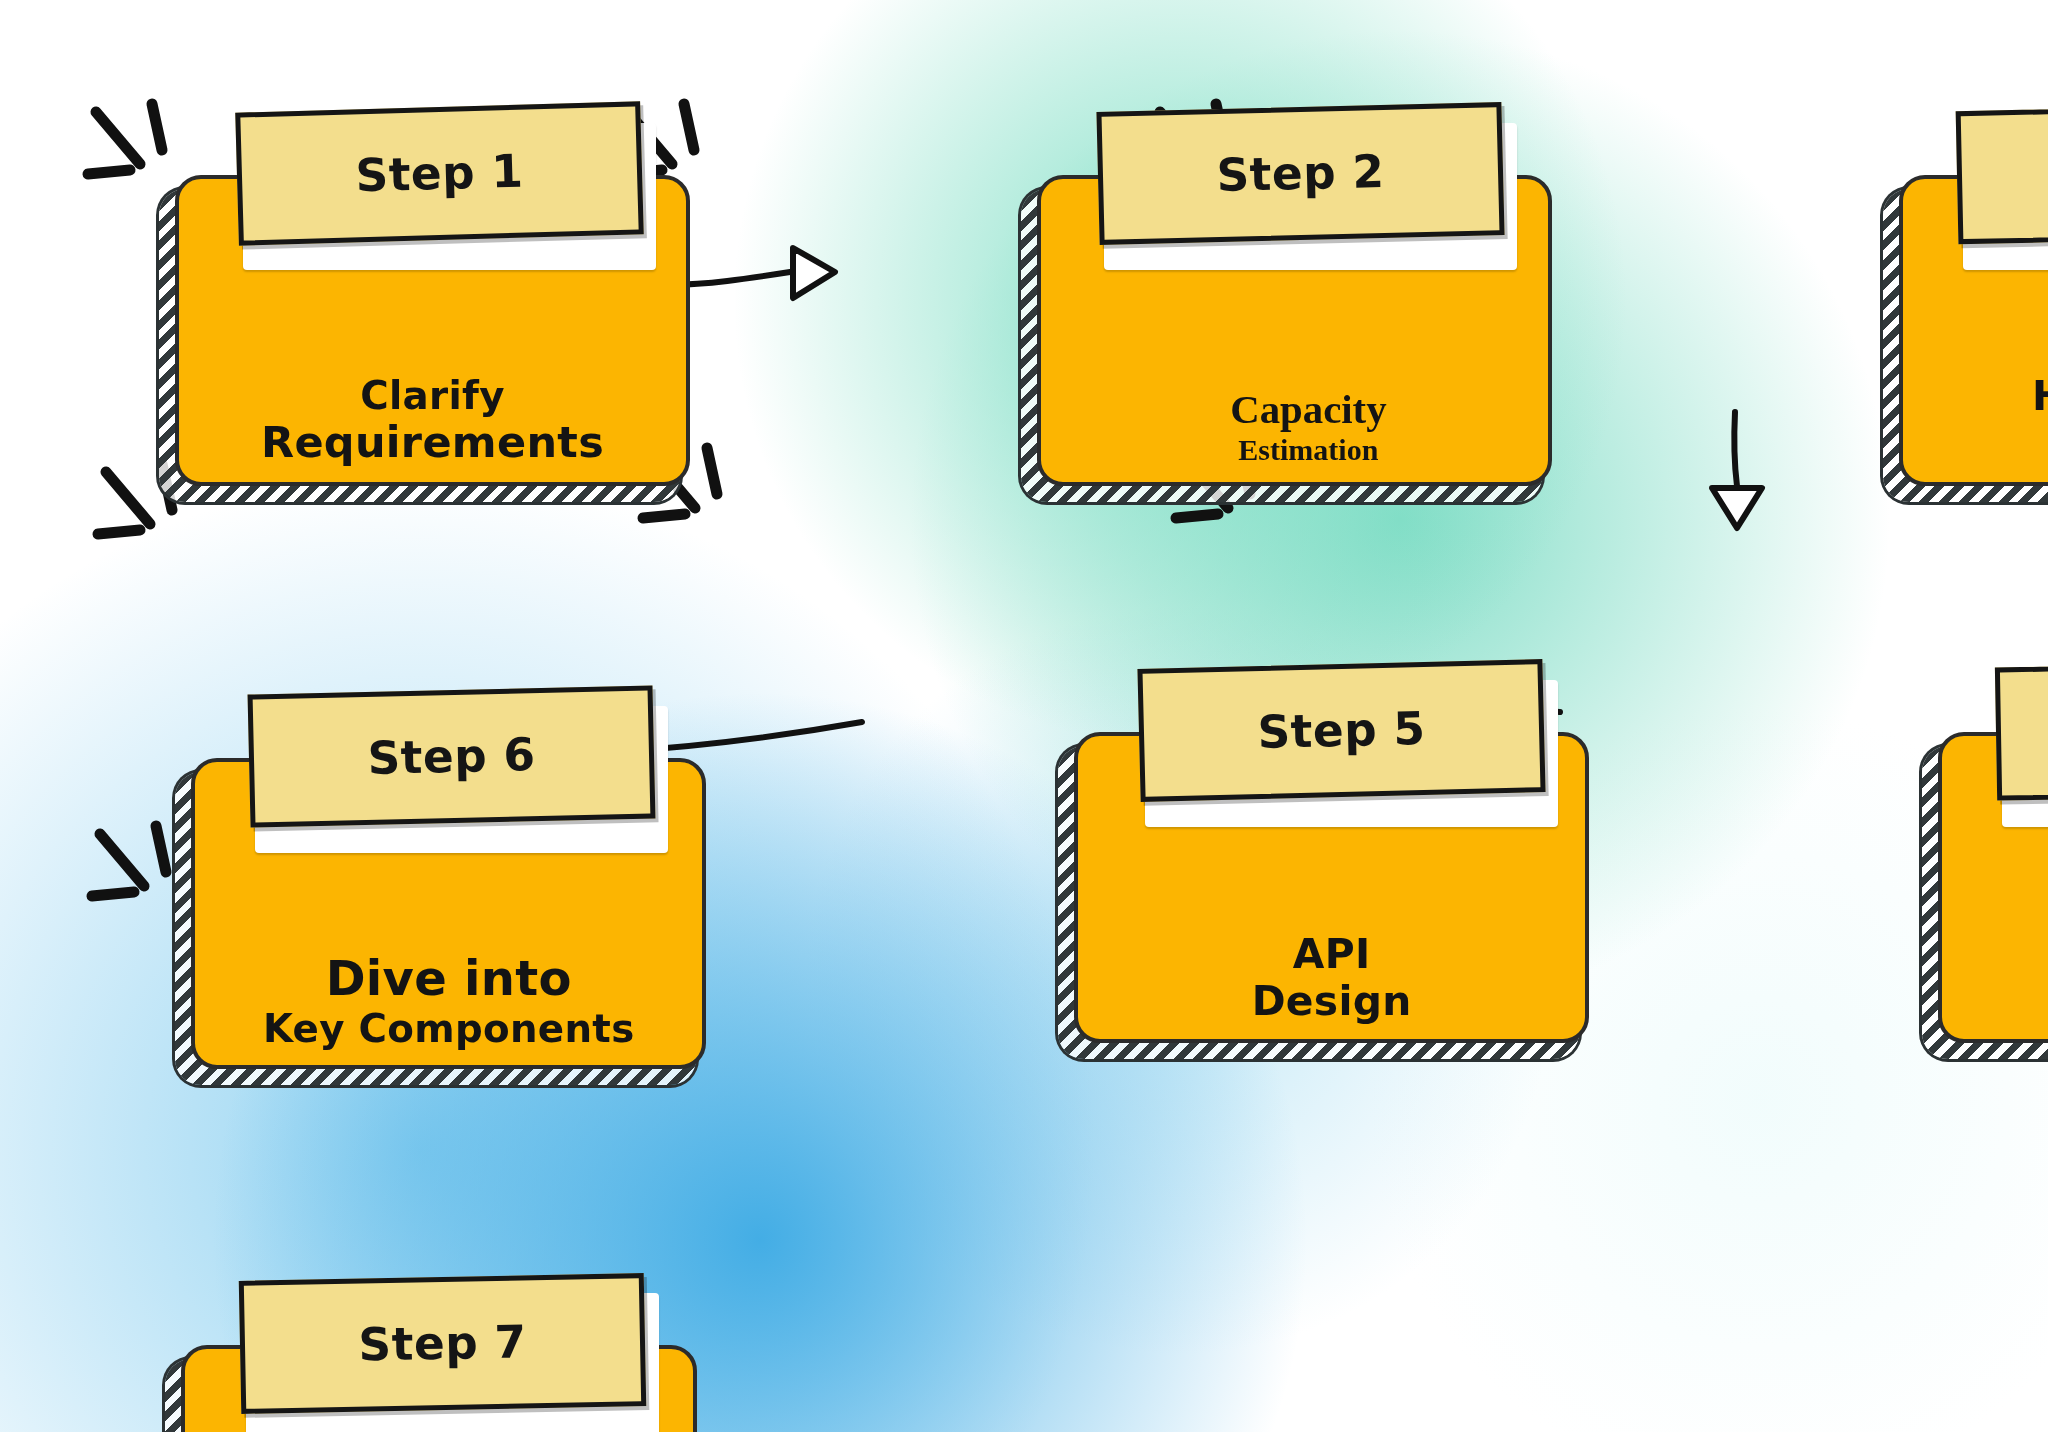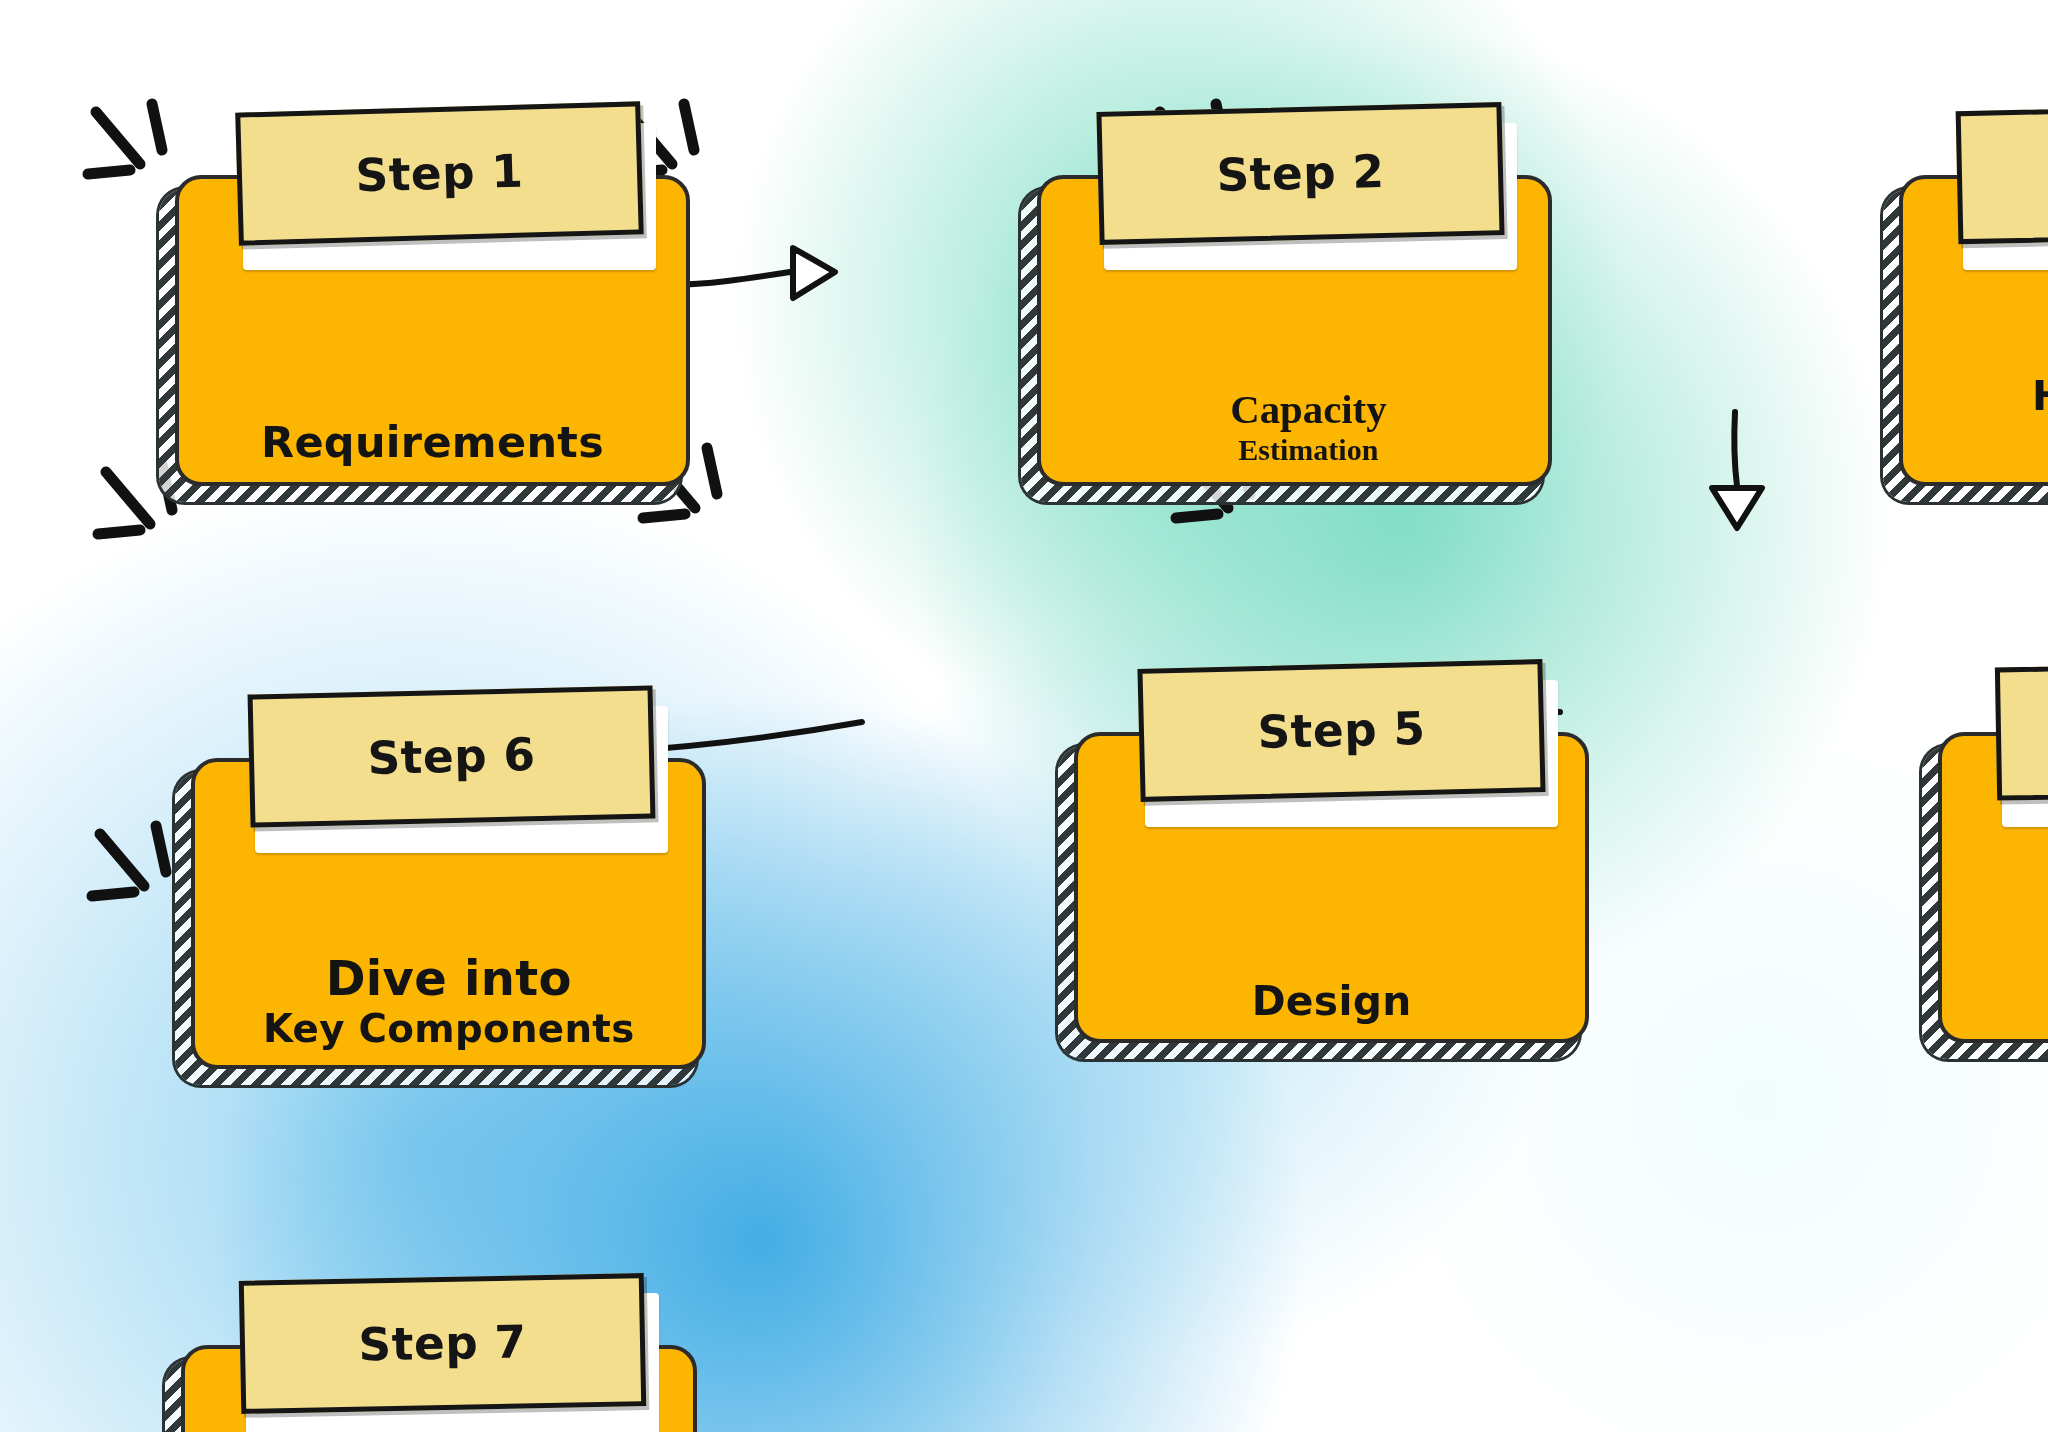--- a/index.html
+++ b/index.html
@@ -169,20 +169,21 @@
       <line class="spk" x1="156" y1="826" x2="166" y2="872"></line>
       <line class="spk" x1="92" y1="896" x2="134" y2="892"></line>
     </g>
   </svg>
 
   <div id="nodes">
       <div class="node" style="left: 174.96px; top: 174.96px; width: 515.16px; height: 311.04px;">
         <div class="hatch"></div>
         <div class="card">
           <div class="card-inner">
+            <div class="body-text" style="font-size: 38.7828px;">Clarify</div>
             <div class="body-text" style="font-size: 43px;">Requirements</div>
           </div>
         </div>
         <div class="sheet" style="left: 67.56px; top: -52.04px; width: 413px; height: 146.84px;"></div>
         <div class="plate" style="left: 61.56px; top: -68.04px; width: 405px; height: 132.84px; transform: rotate(-1.6deg);">
           <span style="font-size: 45.36px;">Step 1</span>
         </div>
       </div>
       <div class="node" style="left: 1036.8px; top: 174.96px; width: 515.16px; height: 311.04px;">
         <div class="hatch"></div>
@@ -216,20 +217,21 @@
             <div class="body-text" style="font-size: 40.824px;">Design</div>
           </div>
         </div>
         <div class="sheet" style="left: 64.32px; top: -52.04px; width: 413px; height: 146.84px;"></div>
         <div class="plate" style="left: 58.32px; top: -68.04px; width: 405px; height: 132.84px; transform: rotate(-1deg);"></div>
       </div>
       <div class="node" style="left: 1074.06px; top: 732.24px; width: 515.16px; height: 311.04px;">
         <div class="hatch"></div>
         <div class="card">
           <div class="card-inner">
+            <div class="body-text" style="font-size: 40.824px;">API</div>
             <div class="body-text" style="font-size: 40.824px;">Design</div>
           </div>
         </div>
         <div class="sheet" style="left: 70.8px; top: -52.04px; width: 413px; height: 146.84px;"></div>
         <div class="plate" style="left: 64.8px; top: -68.04px; width: 405px; height: 132.84px; transform: rotate(-1.4deg);">
           <span style="font-size: 45.36px;">Step 5</span>
         </div>
       </div>
       <div class="node" style="left: 191.16px; top: 758.16px; width: 515.16px; height: 311.04px;">
         <div class="hatch"></div>

